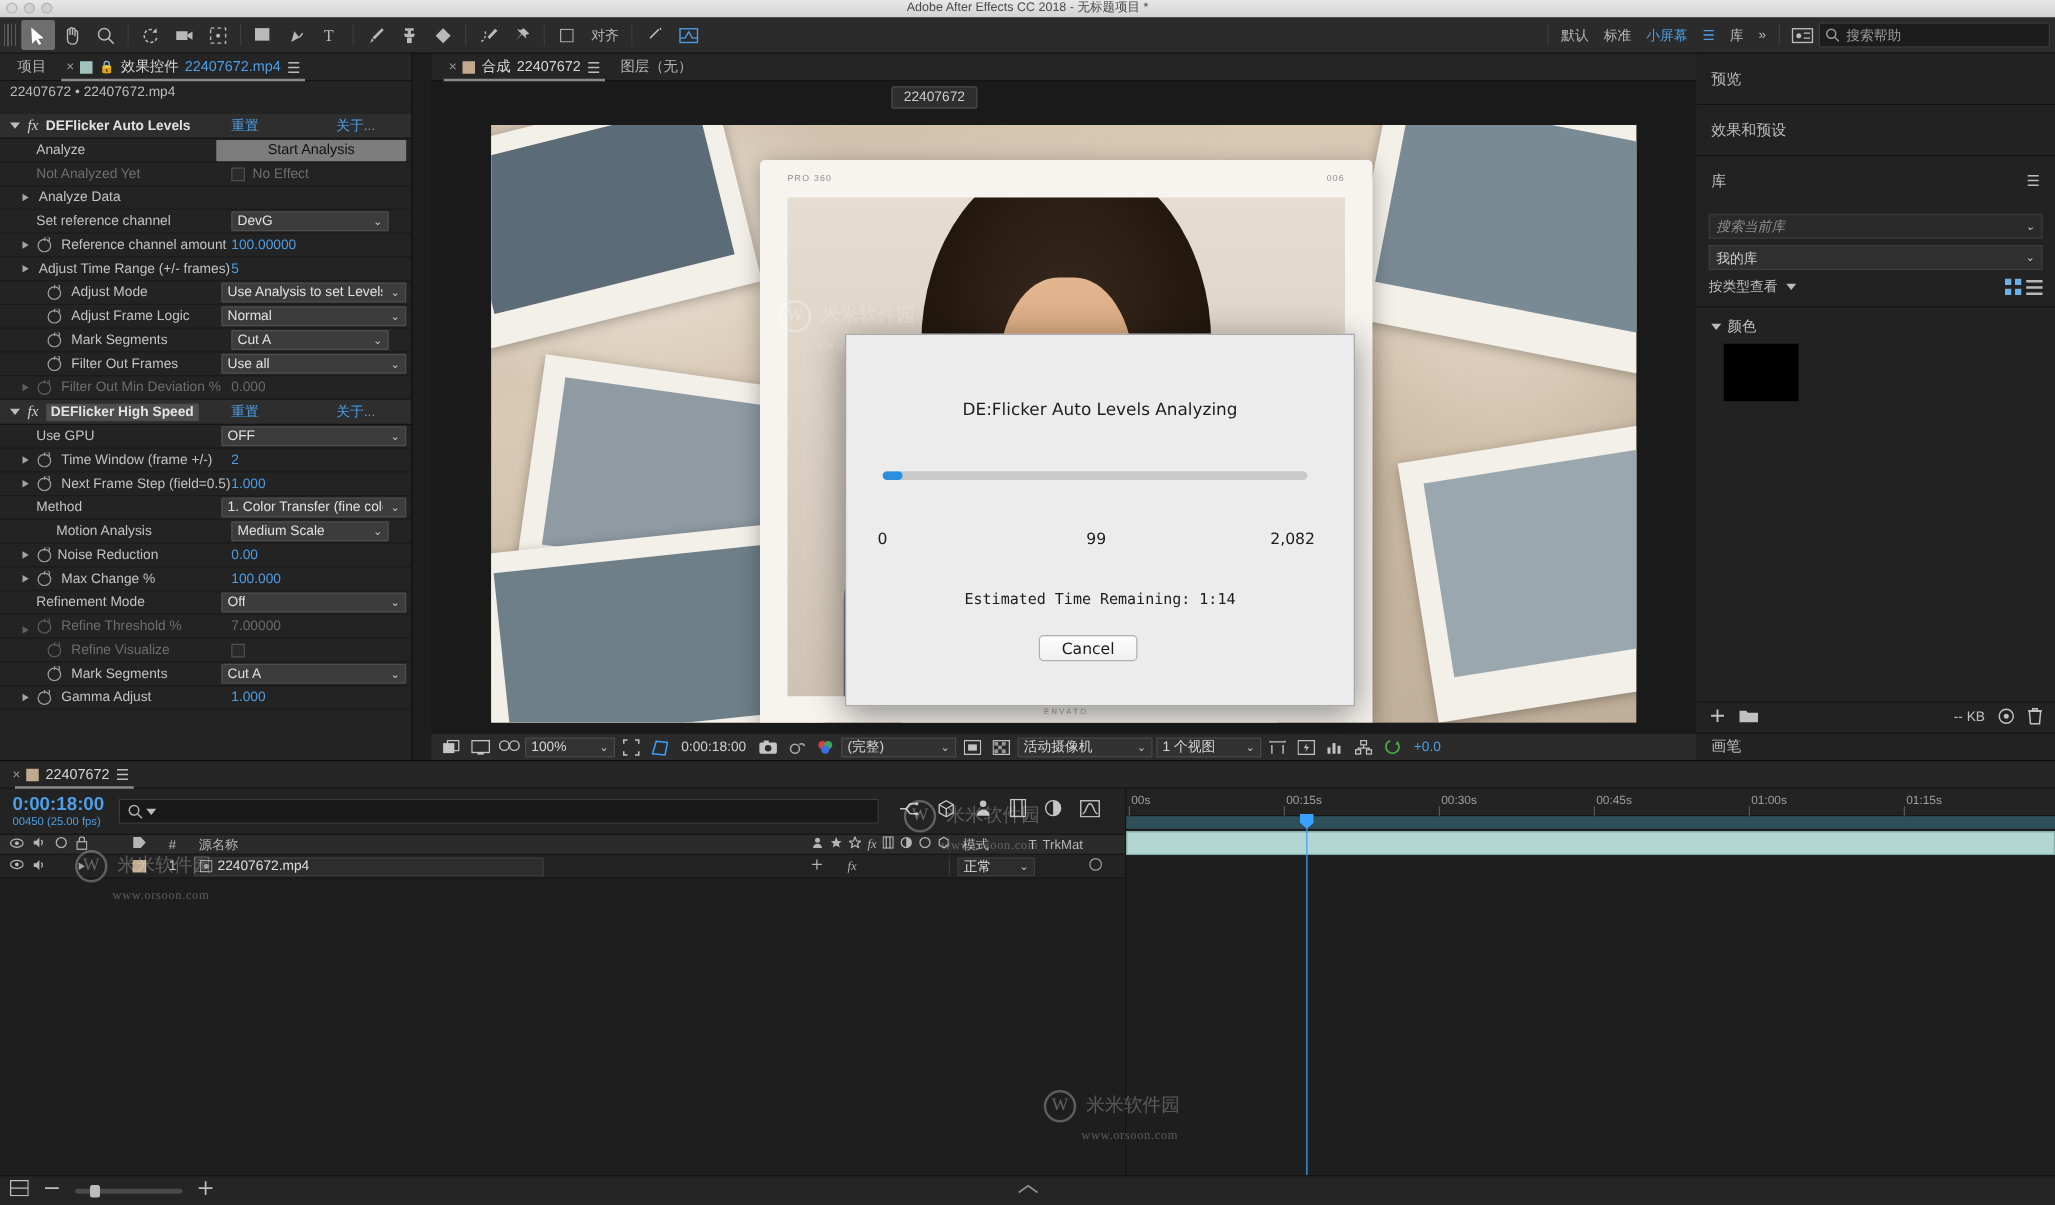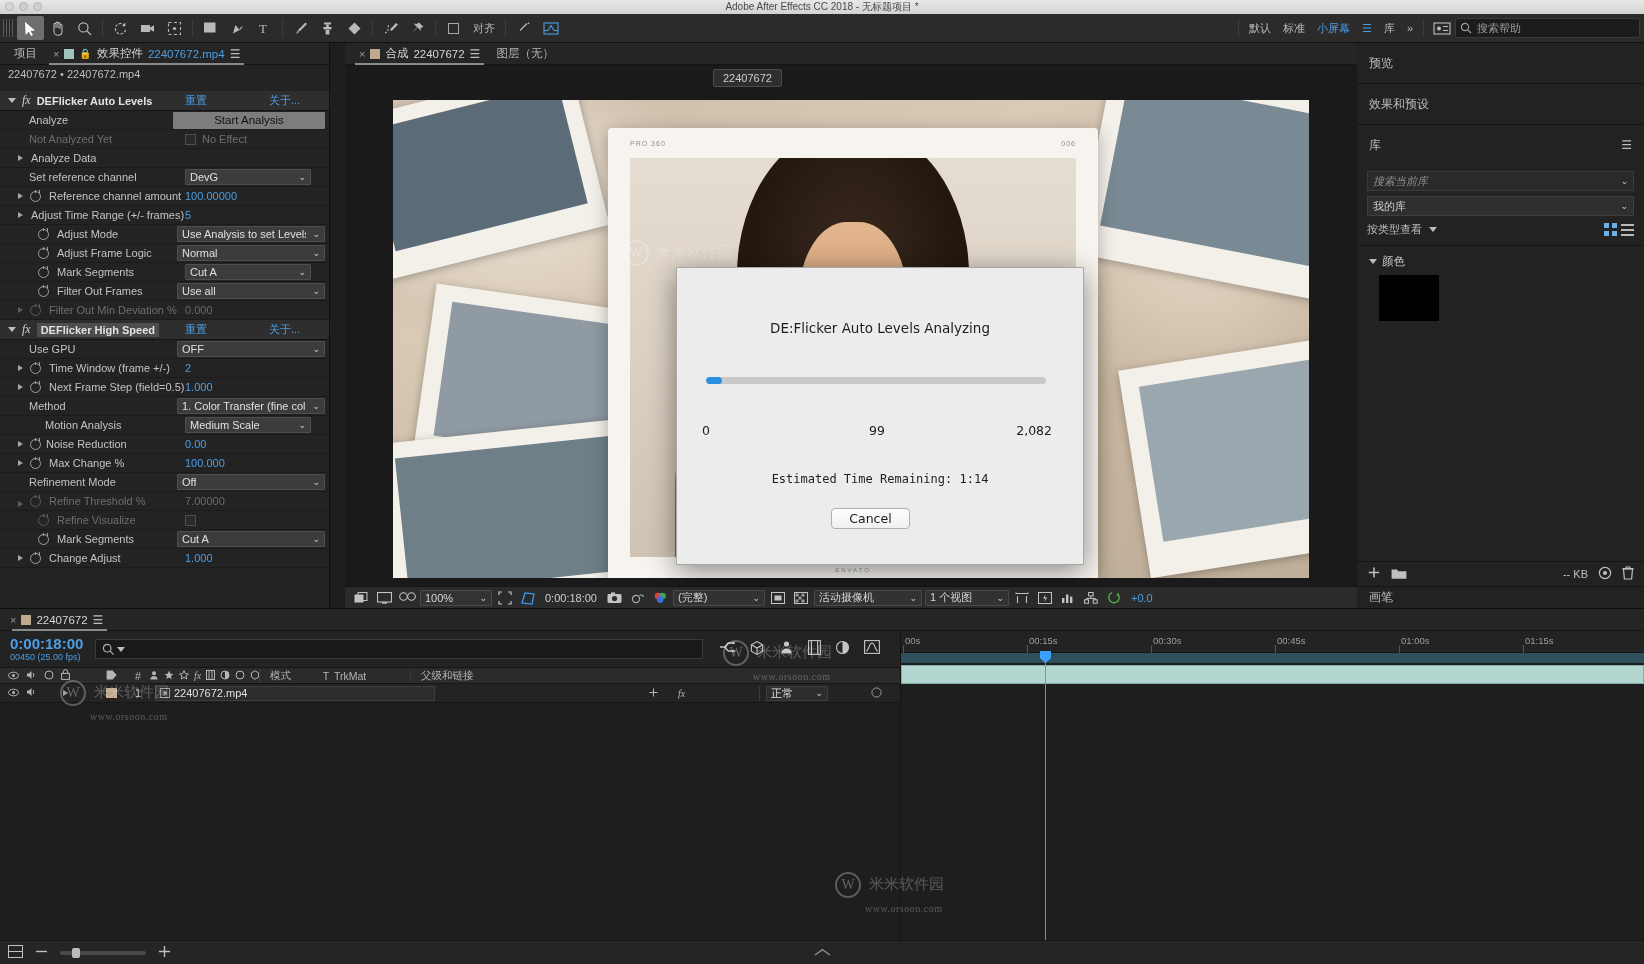--- a/index.html
+++ b/index.html
@@ -662,21 +662,21 @@
             <span class="sel-box sel-w150">
               <span style="overflow: hidden; white-space: nowrap;">Cut A</span>
               <span class="chev">⌄</span>
             </span>
           </span>
         </div>
         <div class="fxrow">
           <span class="fx-lbl" style="padding-left: 16px;">
             <span class="tri"></span>
             <span class="stopw" style="margin-left: 3px;"></span>
-            <span style="margin-left: 4px;">Change Adjust</span>
+            <span style="margin-left: 4px;">Gamma Adjust</span>
           </span>
           <span class="fx-val">
             <span class="num">1.000</span>
           </span>
         </div>
       </div>
   </div>
 
   <div class="panel" id="comp">
     <div class="panel-tabs">
@@ -1009,20 +1009,21 @@
               <path d="M2.4 4.4V2.6a2.1 2.1 0 0 1 4.2 0v1.8" fill="none" stroke="#b5b5b5"></path>
             </svg></span>
       </span>
       <span style="width:32px;display:flex;justify-content:center;">
         <span>
           <svg width="11" height="10" viewBox="0 0 11 10">
               <path d="M0.6 0.6h6l4 4.4-4 4.4h-6z" fill="#b5b5b5"></path>
             </svg></span>
       </span>
       <span style="width:22px;text-align:center;">#</span>
+      <span style="width:500px;padding-left:10px;">源名称</span>
       <span style="width:110px;display:flex;gap:5px;align-items:center;">
         <span>
           <svg width="10" height="10" viewBox="0 0 10 10">
               <circle cx="5" cy="3.2" r="2" fill="#b5b5b5"></circle>
               <path d="M1.4 9.4c0-2 1.6-3.4 3.6-3.4s3.6 1.4 3.6 3.4z" fill="#b5b5b5"></path>
             </svg></span>
         <span>
           <svg width="10" height="10" viewBox="0 0 10 10">
               <path d="M5 0.6l1.3 3.1 3.1.3-2.4 2 .8 3L5 7.4 2.2 9l.8-3L0.6 4l3.1-.3z" fill="#b5b5b5"></path>
             </svg></span>

